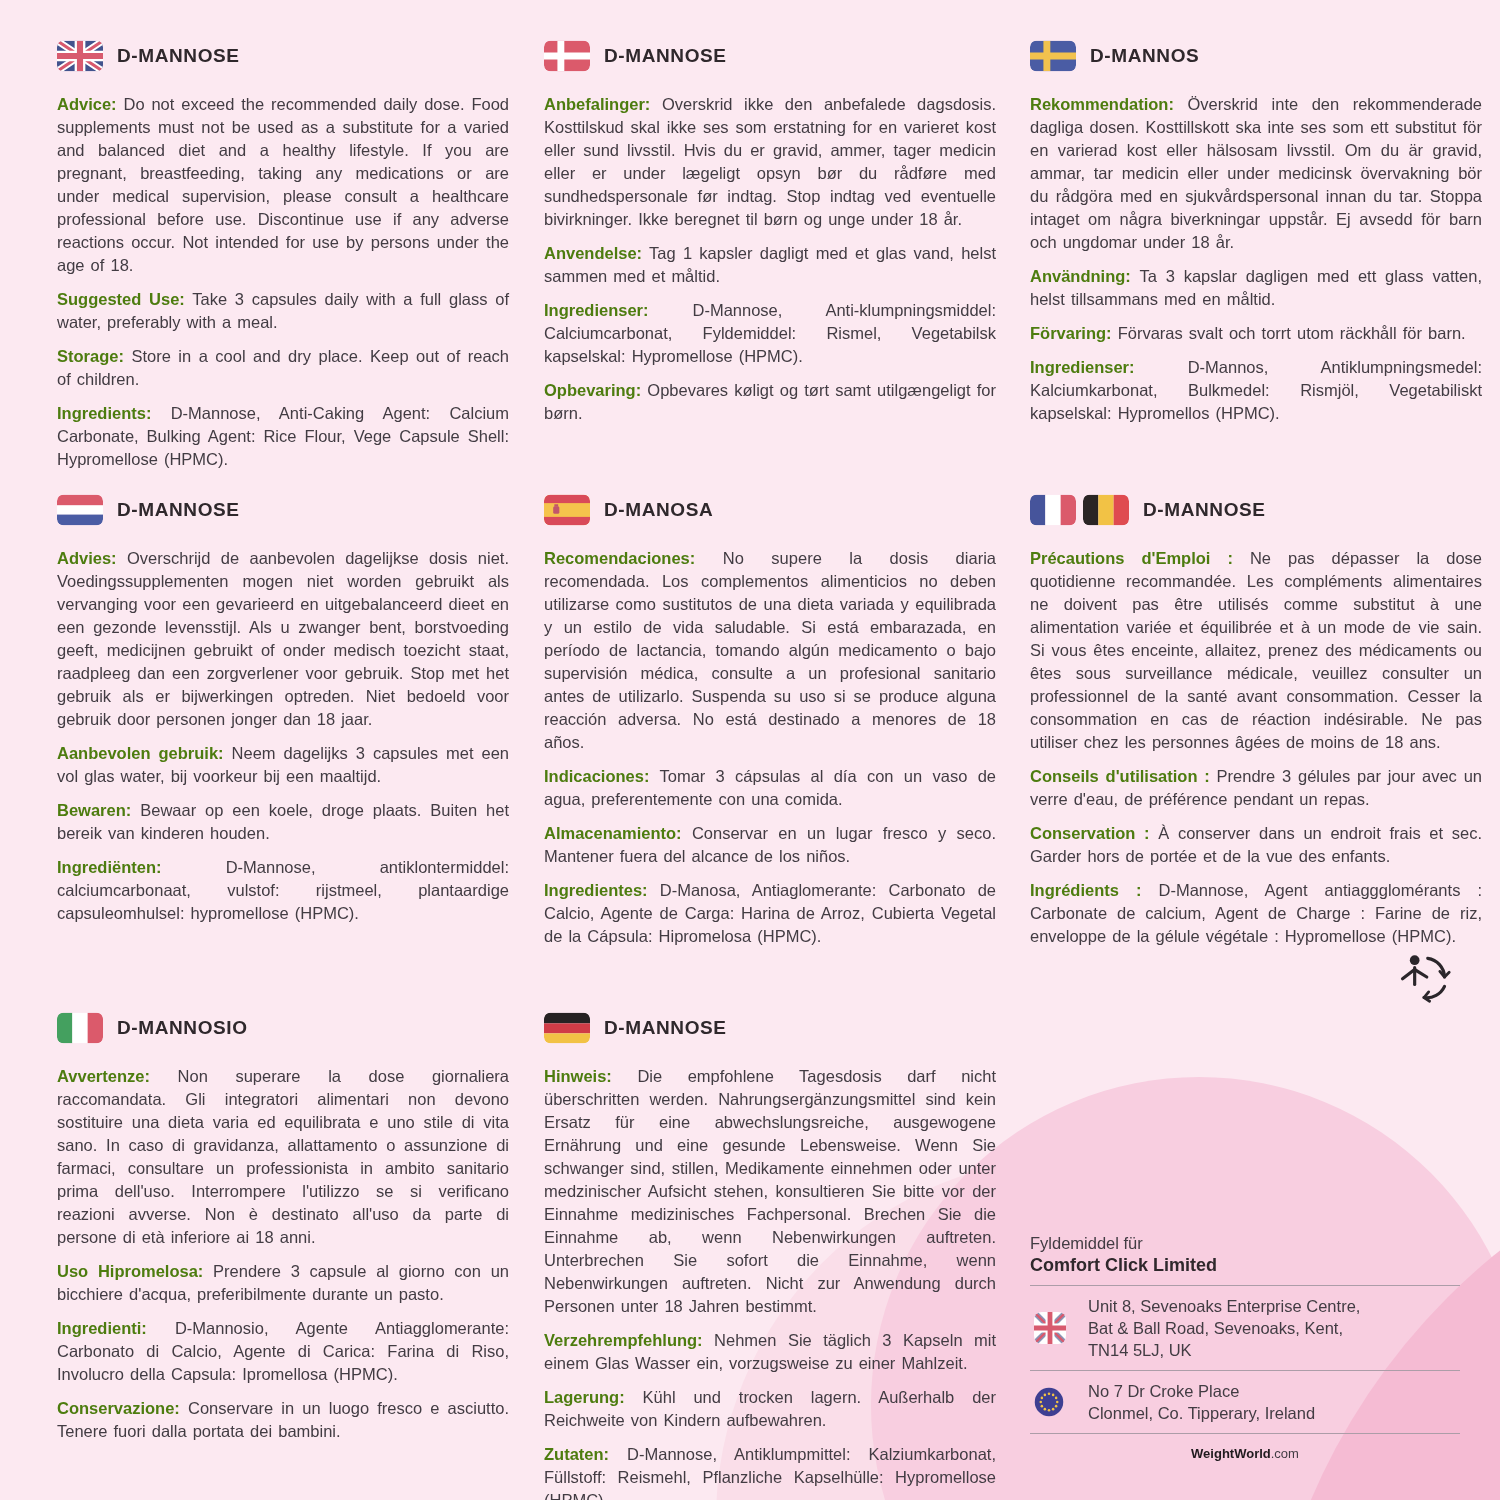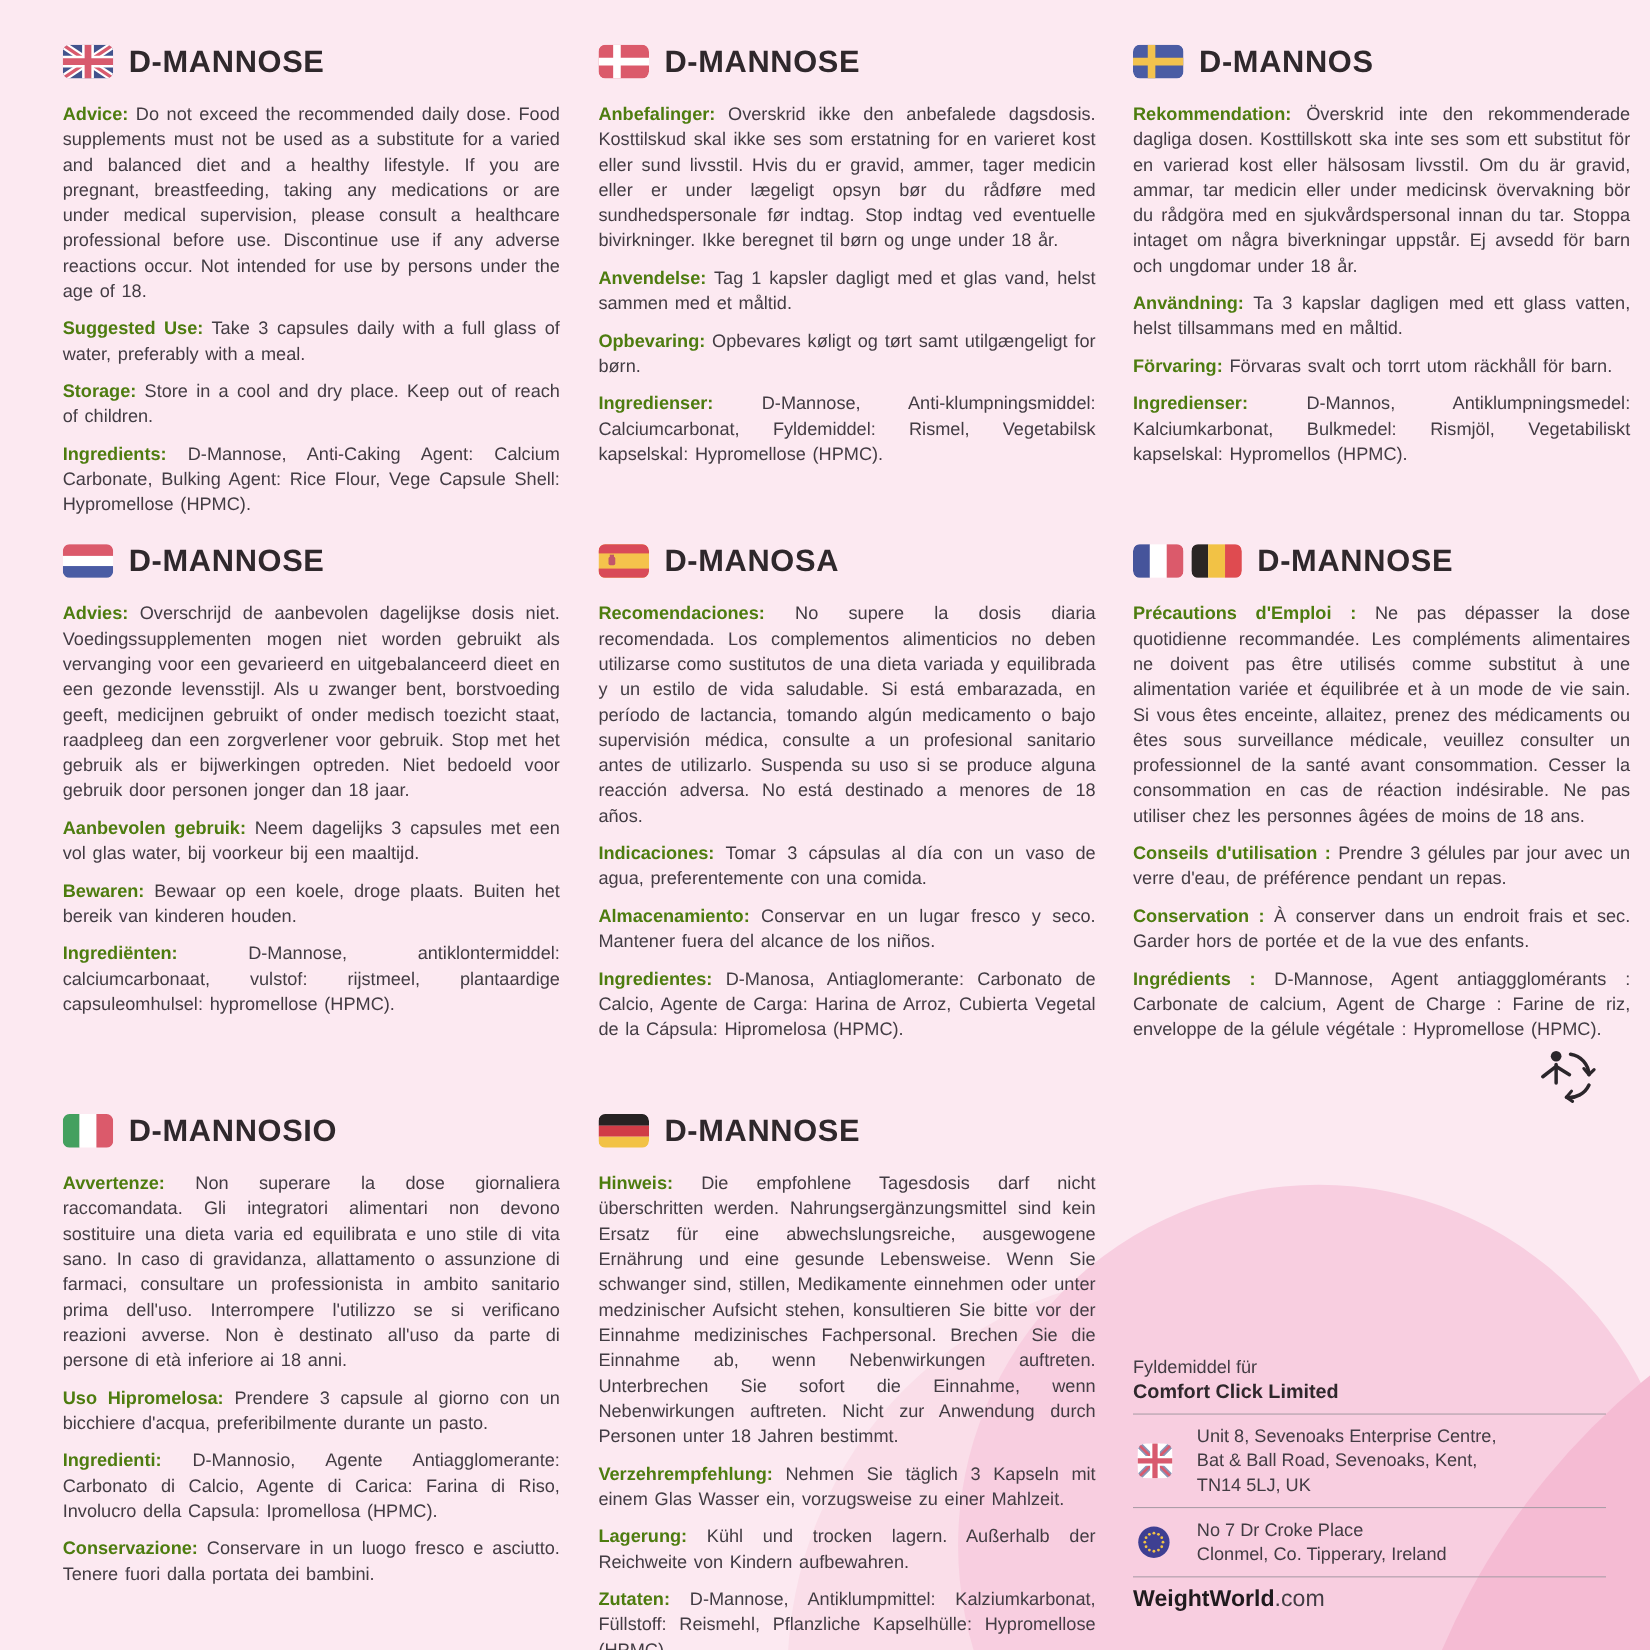--- a/index.html
+++ b/index.html
@@ -12,31 +12,31 @@
   .bg-circle{position:absolute;border-radius:50%;}
   .bg-circle.light{left:716px;top:1156px;width:728px;height:728px;background:#FADEE9;}
   .bg-circle.main{left:871px;top:1077px;width:656px;height:656px;background:#F8CEE0;}
   .bg-circle.dark{left:1260px;top:1110px;width:1280px;height:1280px;background:#F5BBD3;}
   .sec{position:absolute;width:452px;}
   .col1{left:57px;} .col2{left:544px;} .col3{left:1030px;}
   .r1{top:40px;} .r2{top:494px;} .r3{top:1012px;}
   .head{display:flex;align-items:center;gap:14px;margin-bottom:21px;}
   .head .flags{display:flex;gap:7px;flex:0 0 auto;}
   .head svg{display:block;border-radius:7px;}
-  .title{font-size:28px;font-weight:800;letter-spacing:.6px;color:#2F282C;}
+  .title{font-size:19px;font-weight:800;letter-spacing:.6px;color:#2F282C;}
   p.para{margin:0 0 11px 0;font-size:16.5px;line-height:23px;text-align:justify;word-spacing:1.5px;}
   p.para b{color:#4d7c0f;}
   .mfr{position:absolute;left:1030px;top:1232px;width:430px;font-size:16.5px;line-height:22px;}
   .mfr .made-for{margin:0;}
   .mfr .company{margin:0;font-size:18px;font-weight:800;color:#2F282C;}
   .mfr hr{border:none;border-top:1px solid #AC9DA8;margin:9px 0;}
   .addr-row{display:flex;align-items:center;gap:0;}
   .addr-icon{flex:0 0 54px;display:flex;justify-content:flex-start;padding-left:4px;}
   .addr-lines{flex:1;}
-  .website{margin:4px 0 0 0;font-size:21px;}
+  .website{margin:4px 0 0 0;font-size:13px;text-align:center;}
   .website b{color:#201B1E;}
   .triman{position:absolute;left:366px;top:455px;}
 </style>
 </head>
 <body>
 
 <div class="canvas">
   <div class="bg-circle light"></div>
   <div class="bg-circle main"></div>
   <div class="bg-circle dark"></div>
@@ -127,22 +127,22 @@
             <g clip-path="url(#ck4)">
               <rect width="60" height="40" fill="#DB5A6B"></rect>
               <path d="M22,0 V40 M0,20 H60" stroke="#fff" stroke-width="9"></path>
             </g>
           </svg>
       </span>
       <span class="title">D-MANNOSE</span>
     </div>
     <p class="para"><b>Anbefalinger:</b> <span>Overskrid ikke den anbefalede dagsdosis. Kosttilskud skal ikke ses som erstatning for en varieret kost eller sund livsstil. Hvis du er gravid, ammer, tager medicin eller er under lægeligt opsyn bør du rådføre med sundhedspersonale før indtag. Stop indtag ved eventuelle bivirkninger. Ikke beregnet til børn og unge under 18 år.</span></p>
     <p class="para"><b>Anvendelse:</b> <span>Tag 1 kapsler dagligt med et glas vand, helst sammen med et måltid.</span></p>
+    <p class="para"><b>Ingredienser:</b> <span>D-Mannose, Anti-klumpningsmiddel: Calciumcarbonat, Fyldemiddel: Rismel, Vegetabilsk kapselskal: Hypromellose (HPMC).</span></p>
     <p class="para"><b>Opbevaring:</b> <span>Opbevares køligt og tørt samt utilgængeligt for børn.</span></p>
-    <p class="para"><b>Ingredienser:</b> <span>D-Mannose, Anti-klumpningsmiddel: Calciumcarbonat, Fyldemiddel: Rismel, Vegetabilsk kapselskal: Hypromellose (HPMC).</span></p>
   </div>
 
   <div class="sec col2 r2">
     <div class="head">
       <span class="flags">
         <svg width="46" height="32" viewBox="0 0 60 40">
             <defs>
               <clipPath id="ck5">
                 <rect width="60" height="40" rx="8"></rect>
               </clipPath>

